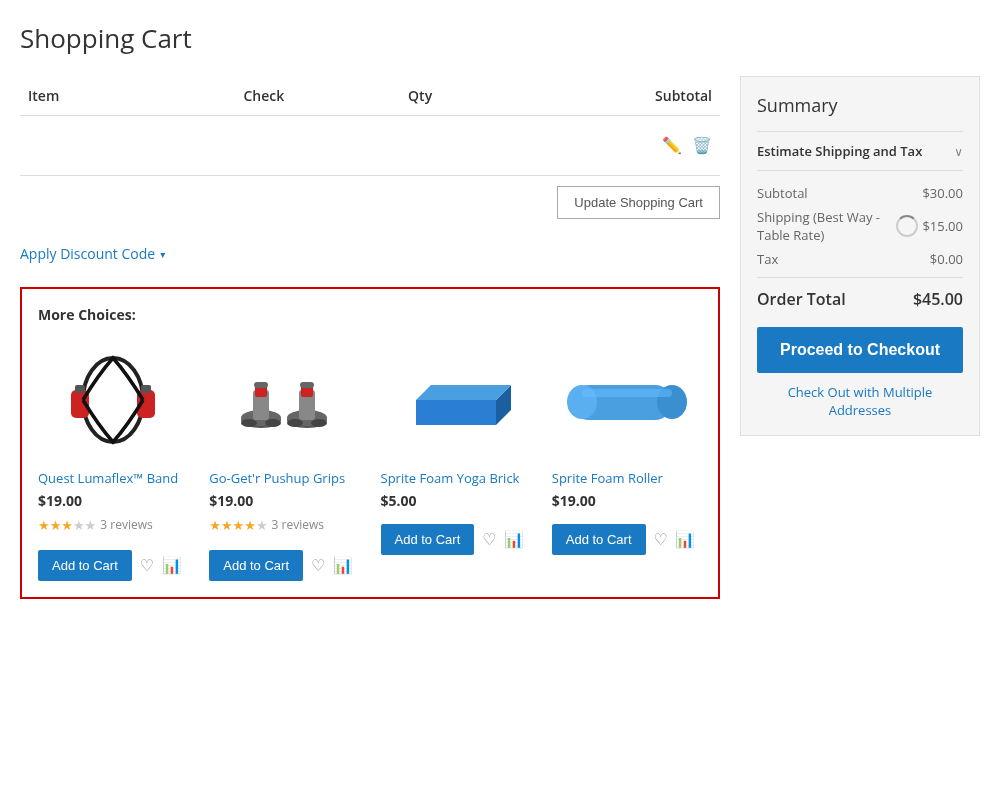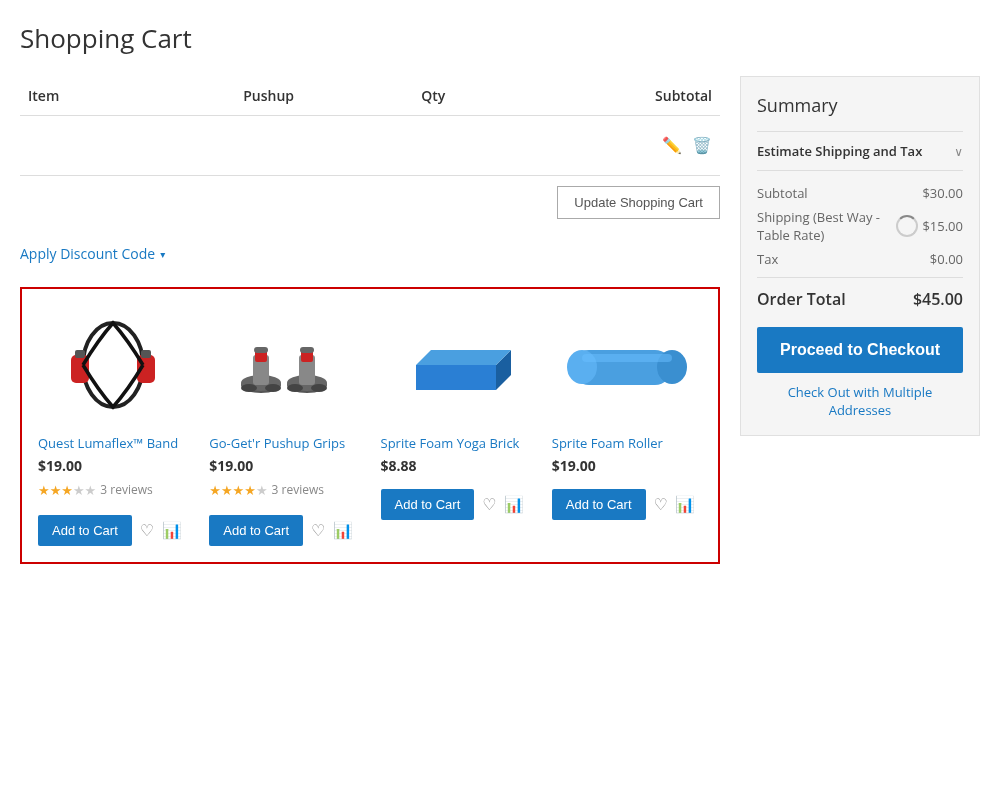--- a/index.html
+++ b/index.html
@@ -77,21 +77,21 @@
 
 <h1 class="page-title">Shopping Cart</h1>
 
 <div class="main-layout">
 
   <div class="cart-section">
     <table class="cart-table">
       <thead>
         <tr>
           <th colspan="2">Item</th>
-          <th class="price">Pushup</th>
+          <th class="price">Check</th>
           <th class="qty">Qty</th>
           <th class="subtotal">Subtotal</th>
         </tr>
       </thead>
       <tbody>
         <tr>
           <td colspan="5">
             <div class="action-icons">
               <button class="action-icon" title="Edit">✏️</button>
               <button class="action-icon" title="Delete">🗑️</button>
@@ -106,20 +106,21 @@
     </div>
 
     <div class="discount-section">
       <span class="discount-toggle">
         <span>Apply Discount Code</span>
         <span class="chevron">▾</span>
       </span>
     </div>
 
     <div class="more-choices">
+      <div class="more-choices-title">More Choices:</div>
       <div class="products-grid">
 
         <div class="product-card">
           <div class="product-image">
             <svg width="100" height="110" viewBox="0 0 100 110" xmlns="http://www.w3.org/2000/svg">
 
               <ellipse cx="50" cy="55" rx="30" ry="42" fill="none" stroke="#222" stroke-width="4"></ellipse>
 
               <rect x="8" y="45" width="18" height="28" rx="5" fill="#cc2222"></rect>
               <rect x="12" y="40" width="10" height="8" rx="2" fill="#555"></rect>
@@ -185,21 +186,21 @@
             <svg width="110" height="100" viewBox="0 0 110 100" xmlns="http://www.w3.org/2000/svg">
 
               <polygon points="15,75 95,75 95,50 15,50" fill="#2a7fd4"></polygon>
 
               <polygon points="95,50 110,35 110,60 95,75" fill="#1a5fa0"></polygon>
 
               <polygon points="15,50 95,50 110,35 30,35" fill="#4a9fe0"></polygon>
             </svg>
           </div>
           <div class="product-name">Sprite Foam Yoga Brick</div>
-          <div class="product-price">$8.88</div>
+          <div class="product-price">$5.00</div>
           <div class="product-actions">
             <button class="add-to-cart-btn">Add to Cart</button>
             <span class="wish-icon">♡</span>
             <span class="compare-icon">📊</span>
           </div>
         </div>
 
         <div class="product-card">
           <div class="product-image">
             <svg width="130" height="90" viewBox="0 0 130 90" xmlns="http://www.w3.org/2000/svg">

